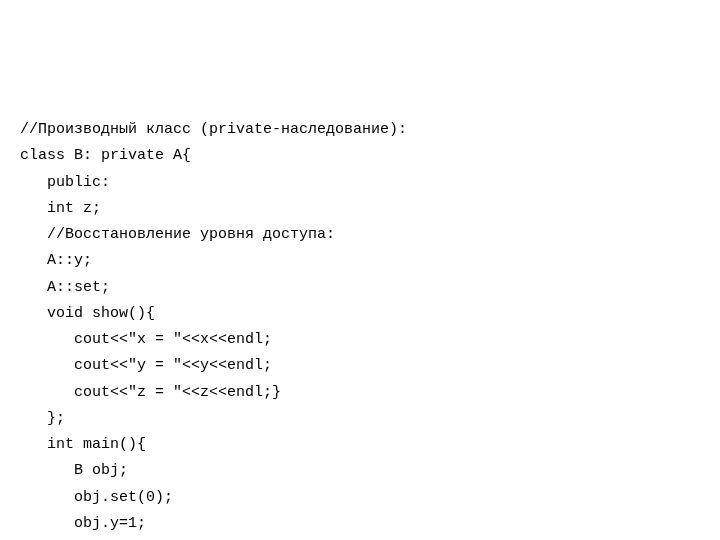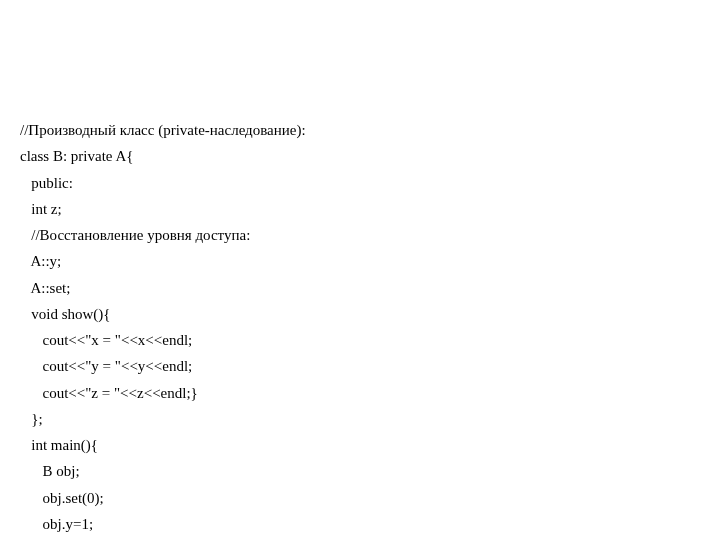--- a/index.html
+++ b/index.html
@@ -10,21 +10,20 @@
       font-size: 15px;
       line-height: 1.75;
       color: #000000;
       white-space: pre;
       width: 720px;
       height: 540px;
       box-sizing: border-box;
     }
     .code-line {
       display: block;
-      font-family: Liberation Serif, serif;
     }
   </style>
 </head>
 <body>
 
 
 
 <div><span class="code-line">//Производный класс (private-наследование):</span><span class="code-line">class B: private A{</span><span class="code-line">   public:</span><span class="code-line">   int z;</span><span class="code-line">   //Восстановление уровня доступа:</span><span class="code-line">   A::y;</span><span class="code-line">   A::set;</span><span class="code-line">   void show(){</span><span class="code-line">      cout&lt;&lt;"x = "&lt;&lt;x&lt;&lt;endl;</span><span class="code-line">      cout&lt;&lt;"y = "&lt;&lt;y&lt;&lt;endl;</span><span class="code-line">      cout&lt;&lt;"z = "&lt;&lt;z&lt;&lt;endl;}</span><span class="code-line">   };</span><span class="code-line">   int main(){</span><span class="code-line">      B obj;</span><span class="code-line">      obj.set(0);</span><span class="code-line">      obj.y=1;</span><span class="code-line">      obj.z=2;</span></div>
 
 

